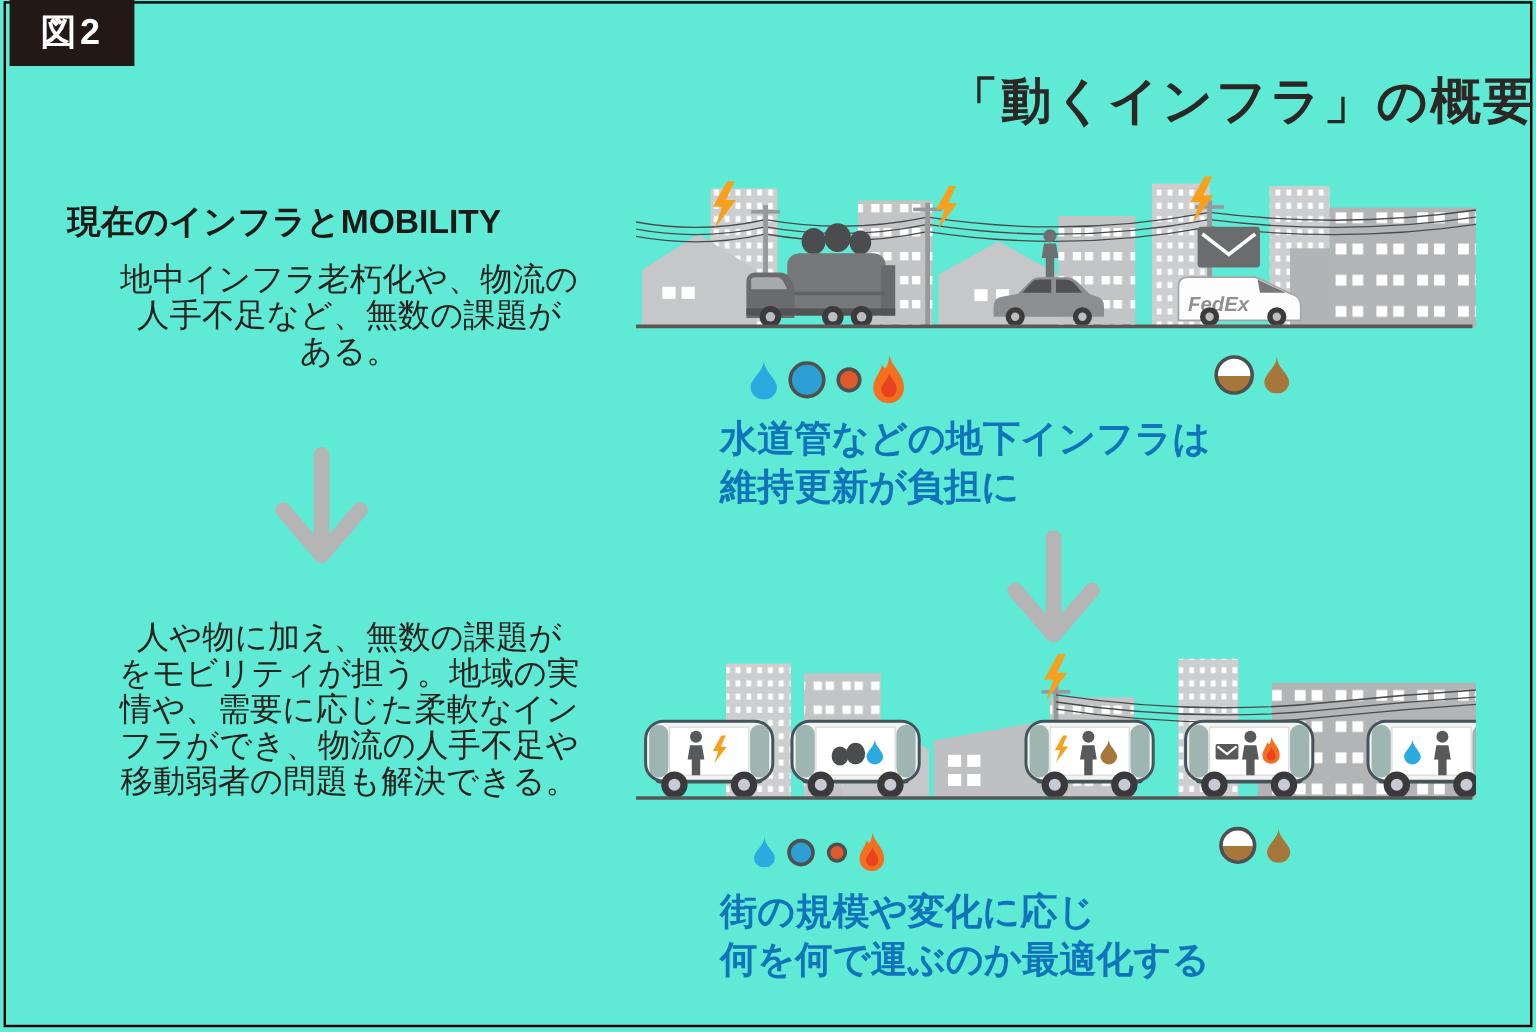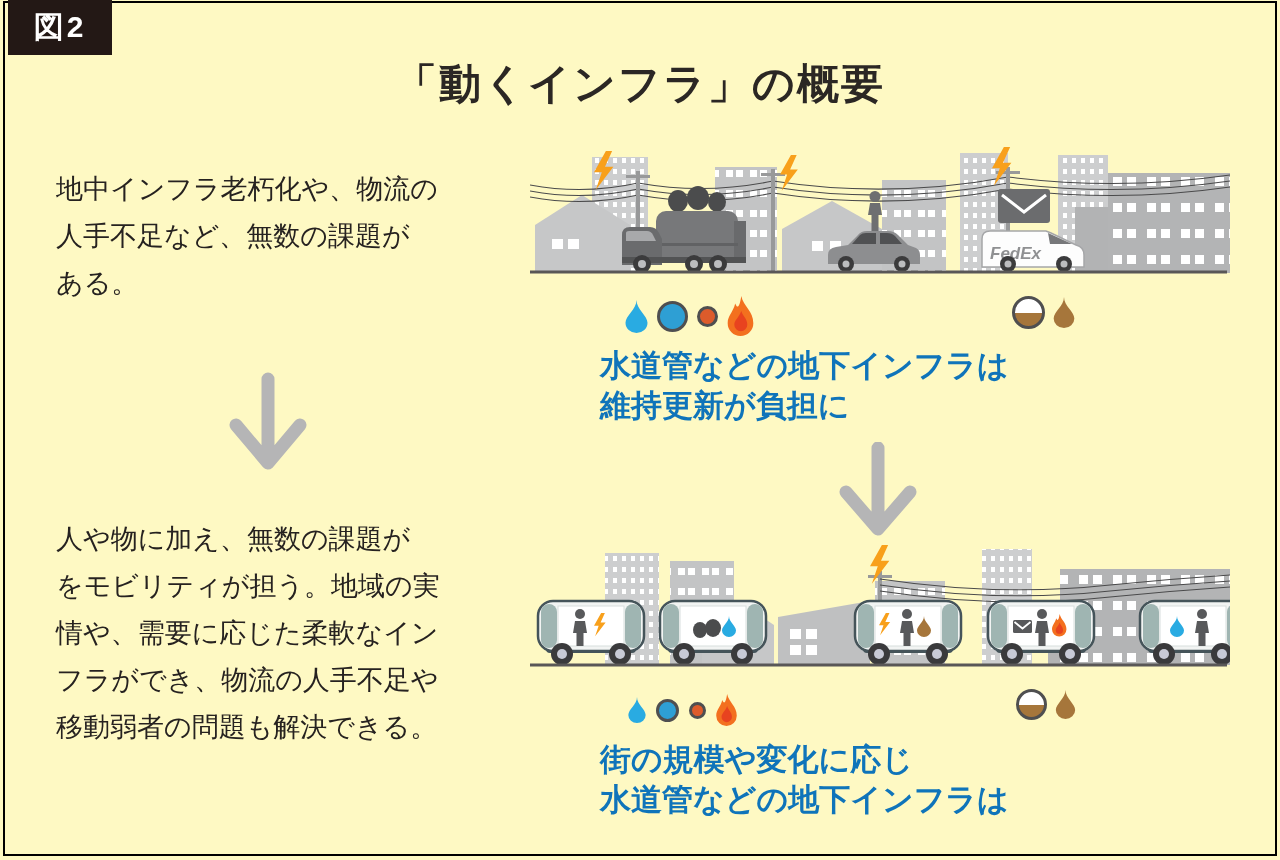--- a/index.html
+++ b/index.html
@@ -1,26 +1,26 @@
 <!DOCTYPE html>
 <html style="--caption-blue: #0f74ba; --arrow-gray: #b5b5b6; --badge-bg: #231815; --text-dark: #2a2624; --water-blue: #29abe2; --pipe-blue: #2e9fd4; --gas-orange: #dd5b2b; --flame-orange: #f3701f; --sewage-brown: #a6763b; --lightning-yellow: #f8a01b; --building-gray: #c9cacb; --ground-gray: #595757;"><head>
 <meta charset="utf-8">
 <style>
   html,body{margin:0;padding:0;background:#fff;}
-  .page{position:relative;width:1280px;height:860px;background:#fef9c3;overflow:hidden;
+  .page{position:relative;width:1280px;height:860px;background:#5eead4;overflow:hidden;
         font-family:"Liberation Sans","DejaVu Sans",sans-serif;color:var(--text-dark,#2a2624);}
   .frame{position:absolute;left:3px;top:1px;width:1270px;height:851px;border:2px solid #000;}
   .badge{position:absolute;left:8px;top:0;width:104px;height:55px;background:var(--badge-bg,#231815);
          color:#fff;font-size:30px;font-weight:700;display:flex;align-items:center;justify-content:center;
          letter-spacing:3px;}
-  .title{position:absolute;left:0;right:0;top:56px;text-align:center;font-size:42px;font-weight:600;
+  .title{position:absolute;left:0;right:0;top:56px;text-align:right;font-size:42px;font-weight:600;
          letter-spacing:2px;color:#2b2724;}
   .h-block{position:absolute;left:56px;width:470px;}
   .col-heading{font-size:28px;font-weight:700;color:#1c1917;margin:0 0 14px 0;}
-  .col-body{font-size:27px;line-height:47px;color:#262220;white-space:pre-line;margin:0;}
+  .col-body{font-size:27px;line-height:30px;color:#262220;white-space:pre-line;margin:0;text-align:center;}
   .caption{position:absolute;left:600px;width:560px;text-align:left;color:var(--caption-blue,#0f74ba);
            font-size:31px;font-weight:700;line-height:40px;white-space:pre-line;}
   .abs{position:absolute;}
   .icon-row{position:absolute;display:flex;align-items:center;}
   .ring{border-radius:50%;box-sizing:border-box;border:3px solid #4f4f50;}
   .ring.pipe{background:var(--pipe-blue,#2e9fd4);}
   .ring.gas{background:var(--gas-orange,#dd5b2b);}
   .ring.sewer{background:linear-gradient(#ffffff 0 52%, var(--sewage-brown,#a6763b) 52%);}
   svg{display:block;}
   svg text{font-family:"Liberation Sans","DejaVu Sans",sans-serif;}
@@ -33,20 +33,21 @@
 </head>
 <body>
 
 <div class="page">
   <div class="frame"></div>
 
   <div class="badge">図2</div>
   <div class="title">「動くインフラ」の概要</div>
 
   <div class="h-block" style="top:166px">
+    <p class="col-heading">現在のインフラとMOBILITY</p>
     <p class="col-body">地中インフラ老朽化や、物流の
 人手不足など、無数の課題が
 ある。</p>
   </div>
 
   <svg class="abs arrow" style="left:223px;top:372px" width="90" height="104" viewBox="0 0 90 104">
     <path d="M45 7 V90 M13 53 L45 91 L77 53" fill="none" stroke-width="13" stroke-linecap="round" stroke-linejoin="round"></path>
   </svg>
 
   <div class="h-block" style="top:516px">
@@ -326,14 +327,14 @@
     </svg>
   </div>
   <div class="icon-row" style="left:1016px;top:689px;gap:8px">
     <div class="ring sewer" style="width:31px;height:31px"></div>
     <svg width="21" height="29" viewBox="0 0 14 21">
       <path class="fill-sew" d="M7 0 C7 6 0 10 0 14.5 A7 6.5 0 0 0 14 14.5 C14 10 7 6 7 0 Z"></path>
     </svg>
   </div>
 
   <div class="caption" style="top:740px">街の規模や変化に応じ
-水道管などの地下インフラは</div>
+何を何で運ぶのか最適化する</div>
 </div>
 
 </body></html>

